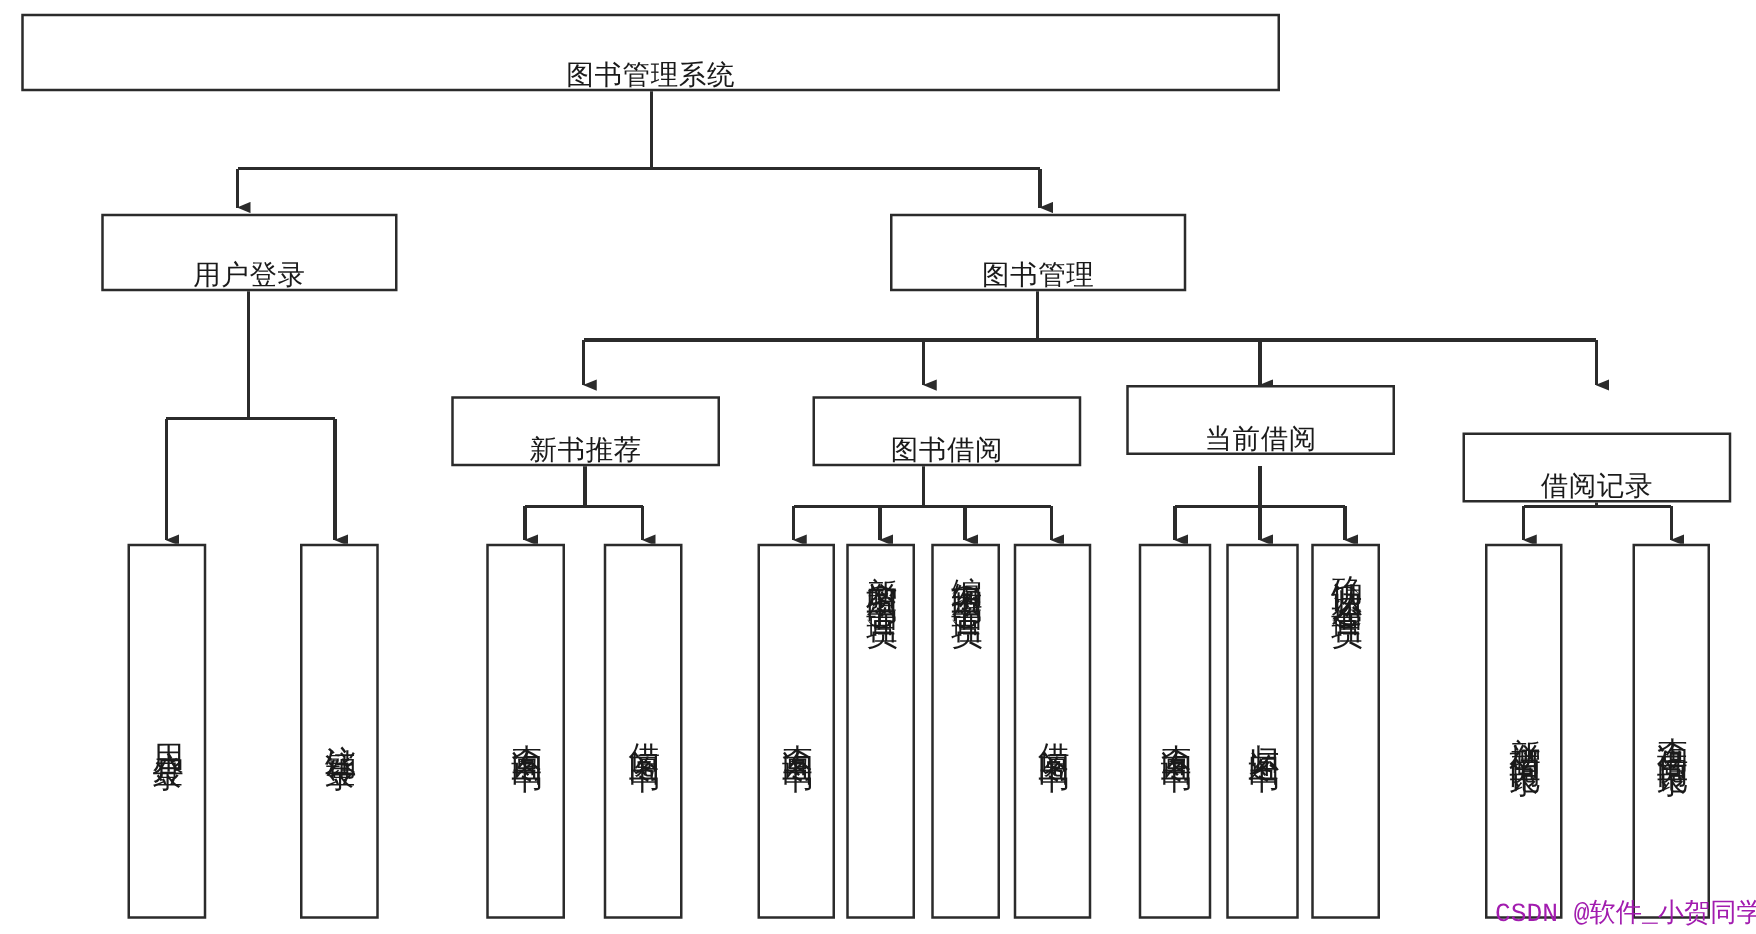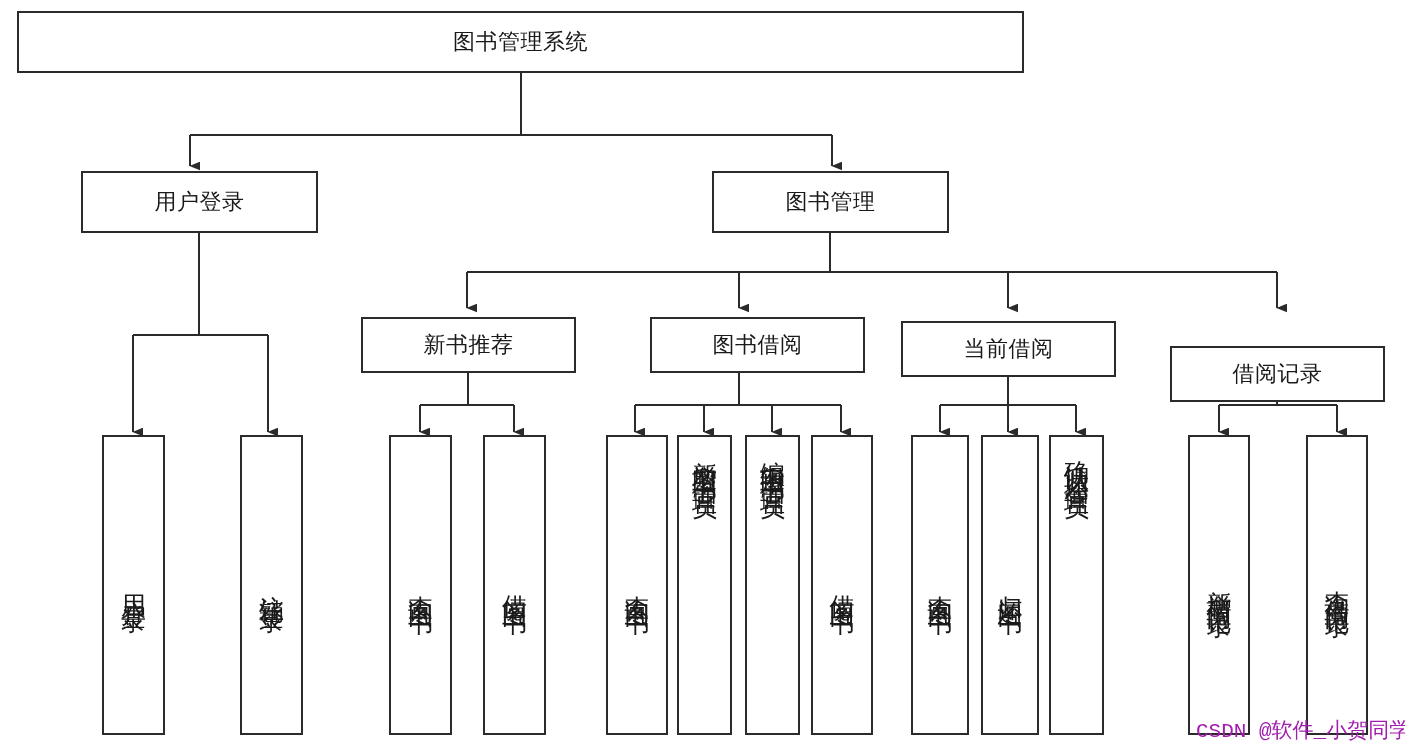--- a/index.html
+++ b/index.html
@@ -22,21 +22,21 @@
     width: 1405px;
     height: 747px;
     pointer-events: none;
   }
   .node {
     position: absolute;
     box-sizing: border-box;
     border: 2px solid #2b2b2b;
     background: #ffffff;
     display: flex;
-    align-items: center;
+    align-items: flex-end;
     justify-content: center;
     color: #1a1a1a;
   }
   .node .label {
     display: block;
     text-align: center;
     line-height: 1.02;
     white-space: nowrap;
   }
   
@@ -146,21 +146,21 @@
   </div>
 
   <div class="node horiz" style="left:712px; top:171px; width:237px; height:62px;">
     <span class="label">图书管理</span>
   </div>
 
   <div class="node horiz" style="left:632px; top:317px; width:215px; height:56px;margin-left:18px;">
     <span class="label">图书借阅</span>
   </div>
 
-  <div class="node horiz" style="left:901px; top:321px; width:215px; height:56px;">
+  <div class="node horiz" style="left:901px; top:308px; width:215px; height:56px;">
     <span class="label">当前借阅</span>
   </div>
 
   <div class="node horiz" style="left:1170px; top:317px; width:215px; height:56px;margin-top:29px;">
     <span class="label">借阅记录</span>
   </div>
 
   <div class="node vert mid" style="left:102px; top:435px; width:63px; height:300px;">
     <span class="label">用户登录</span>
   </div>

